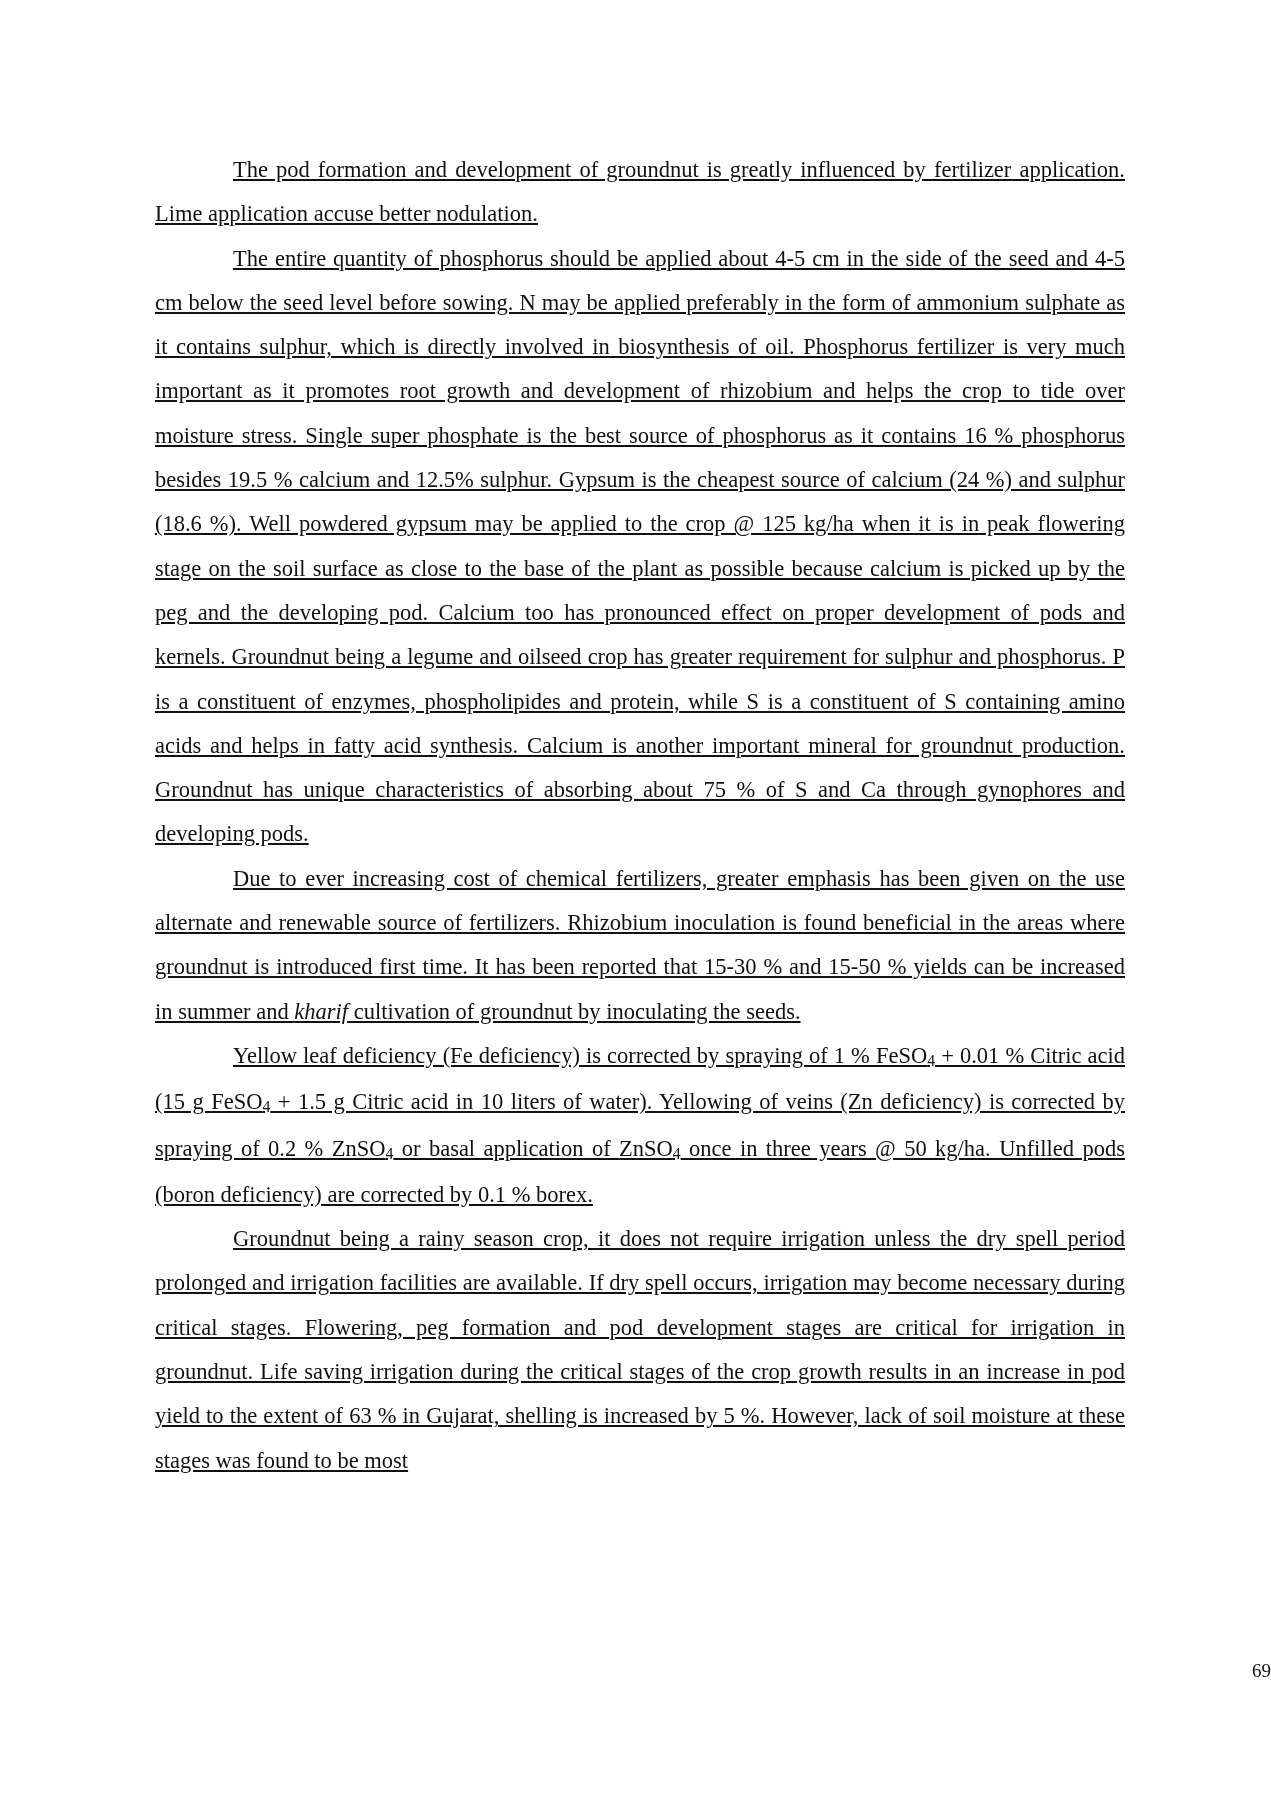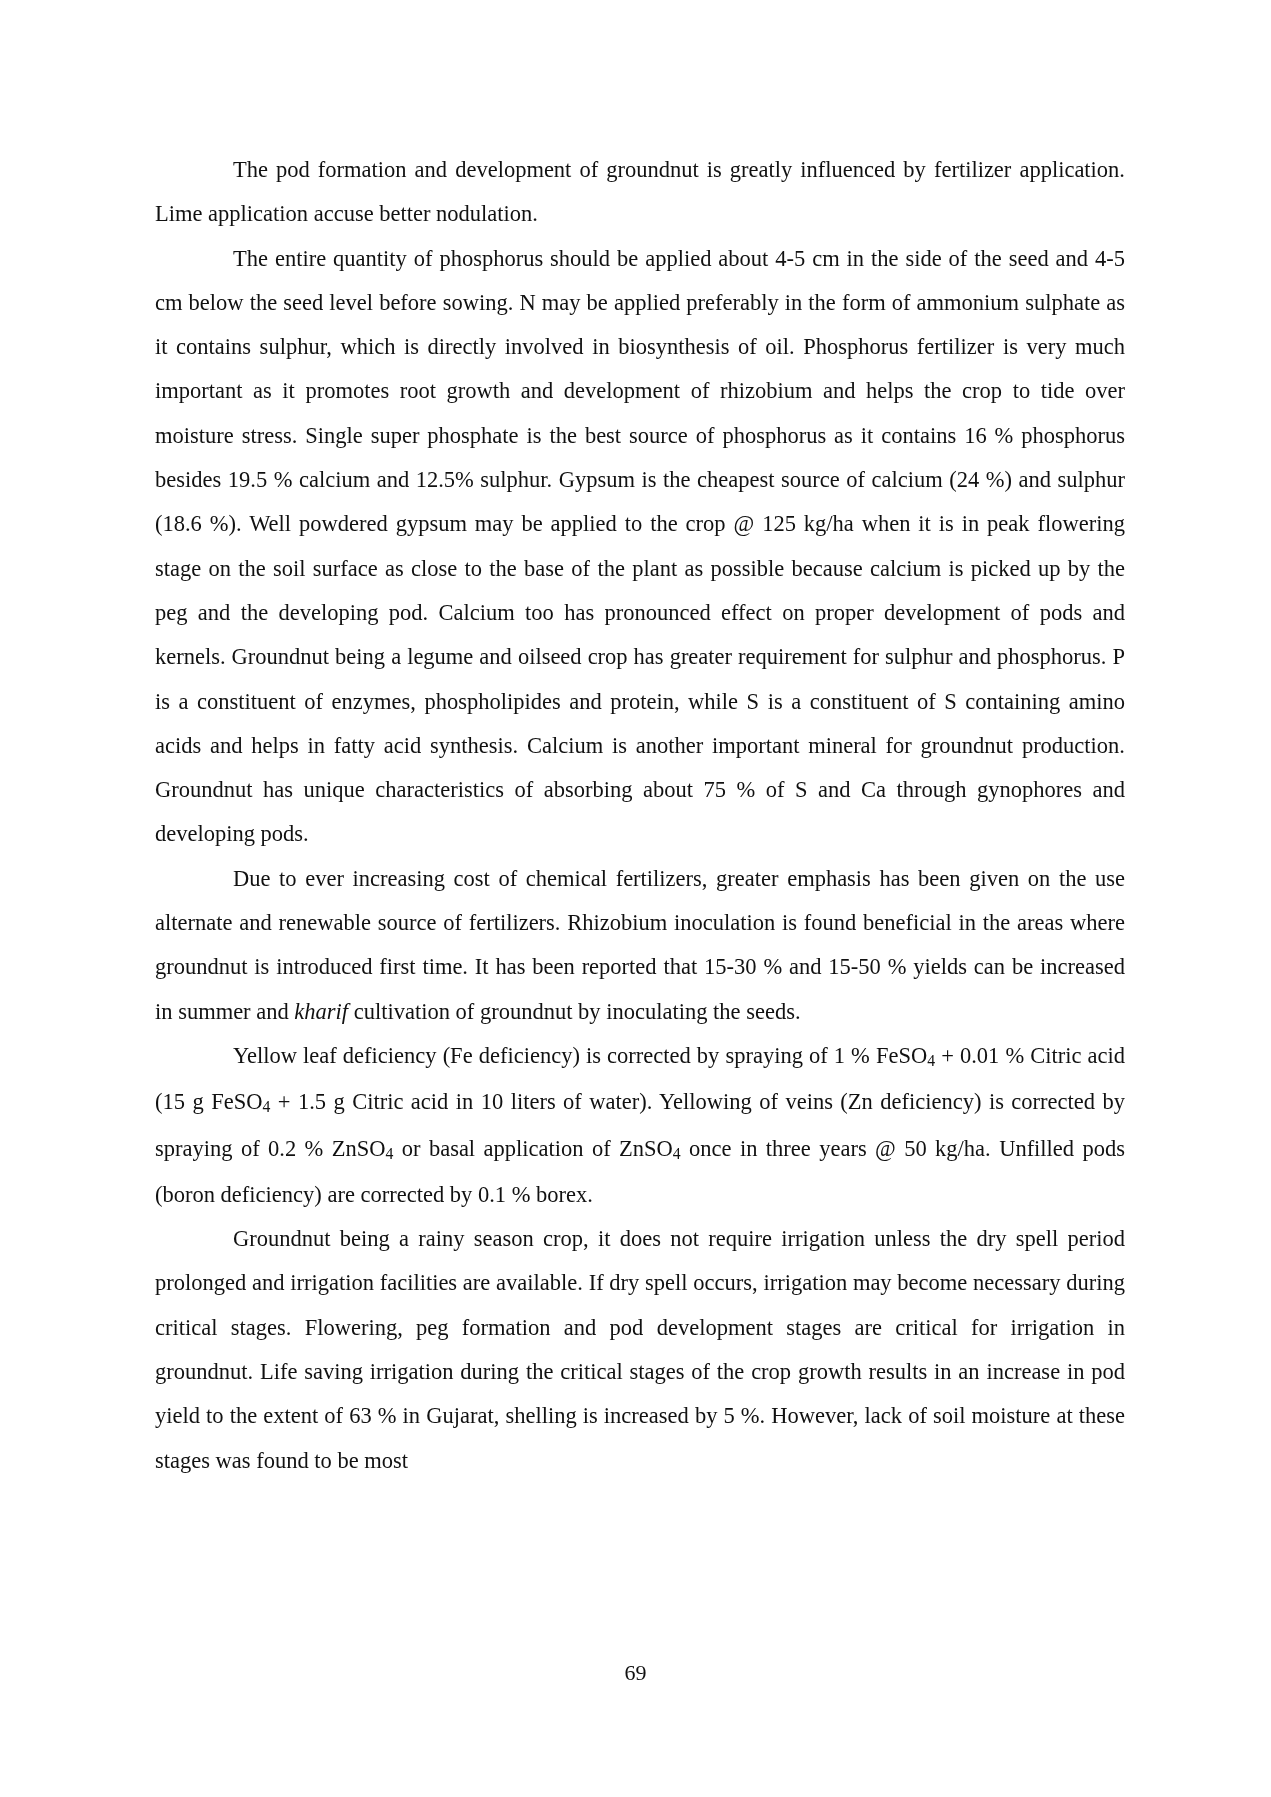--- a/index.html
+++ b/index.html
@@ -2,26 +2,26 @@
 <html><head>
 <meta charset="utf-8">
 <style>
   html, body { margin:0; padding:0; background:#ffffff; }
   body { width:1271px; height:1797px; position:relative; overflow:hidden; }
   .page {
     position:absolute; left:155px; top:148px; width:970px;
     font-family: "Liberation Serif", "DejaVu Serif", serif;
     font-size:22.5px; line-height:44.3px; color:#111;
   }
-  .para { margin:0; text-align:justify; text-indent:78px; }
+  .para { margin:0; text-align:justify; text-indent:78px;text-decoration:underline; }
   .heading { margin:0; font-weight:bold; }
   sub { font-size:0.7em; vertical-align:baseline; position:relative; top:0.2em; }
   .pagenum {
-    position:absolute; left:0; width:1271px; top:1660px; text-align:center;
-    font-family: "Liberation Serif", "DejaVu Serif", serif; font-size:22px; color:#111;
+    position:absolute; left:0; width:1271px; top:1660px; text-align:right;
+    font-family: "Liberation Serif", "DejaVu Serif", serif; font-size:19px; color:#111;
   }
 </style>
 </head>
 <body>
 
 <div class="page">
   <p class="para">The pod formation and development of groundnut is greatly influenced by fertilizer application. Lime application accuse better nodulation.</p>
   <p class="para">The entire quantity of phosphorus should be applied about 4-5 cm in the side of the seed and 4-5 cm below the seed level before sowing.  N may be applied preferably in the form of ammonium sulphate as it contains sulphur, which is directly involved in biosynthesis of oil. Phosphorus fertilizer is very much important as it promotes root growth and development of rhizobium and helps the crop to tide over moisture stress. Single super phosphate is the best source of phosphorus as it contains 16  % phosphorus besides 19.5 % calcium and 12.5% sulphur.  Gypsum is the cheapest source of calcium  (24  %) and sulphur (18.6 %). Well powdered gypsum may be applied to the crop @ 125 kg/ha when it is in peak flowering stage on the soil surface as close to the base of the plant as possible because calcium is picked up by the peg and the developing pod.  Calcium too has pronounced effect on proper development of pods and kernels. Groundnut being a legume and oilseed crop has greater requirement for sulphur and phosphorus. P is a constituent of enzymes, phospholipides and protein, while S is a constituent of S containing amino acids and helps in fatty acid synthesis. Calcium is another important mineral for groundnut production. Groundnut has unique characteristics of absorbing about 75 % of S and Ca through gynophores and developing pods.</p>
   <p class="para"><span>Due to ever increasing cost of chemical fertilizers, greater emphasis has been given on the use alternate and renewable source of fertilizers. Rhizobium inoculation is found beneficial in the areas where groundnut is introduced first time. It has been reported that 15-30 % and 15-50 % yields can be increased in summer and </span><i>kharif</i><span> cultivation of groundnut by inoculating the seeds.</span></p>
   <p class="para"><span>Yellow leaf deficiency (Fe deficiency) is corrected by spraying of 1 % FeSO</span><sub>4</sub><span> + 0.01 % Citric acid (15 g FeSO</span><sub>4</sub><span> + 1.5 g Citric acid in 10 liters of water). Yellowing of veins (Zn deficiency) is corrected by spraying of 0.2 % ZnSO</span><sub>4</sub><span> or basal application of ZnSO</span><sub>4</sub><span> once in three years @ 50 kg/ha. Unfilled pods (boron deficiency) are corrected by 0.1  % borex.</span></p>

